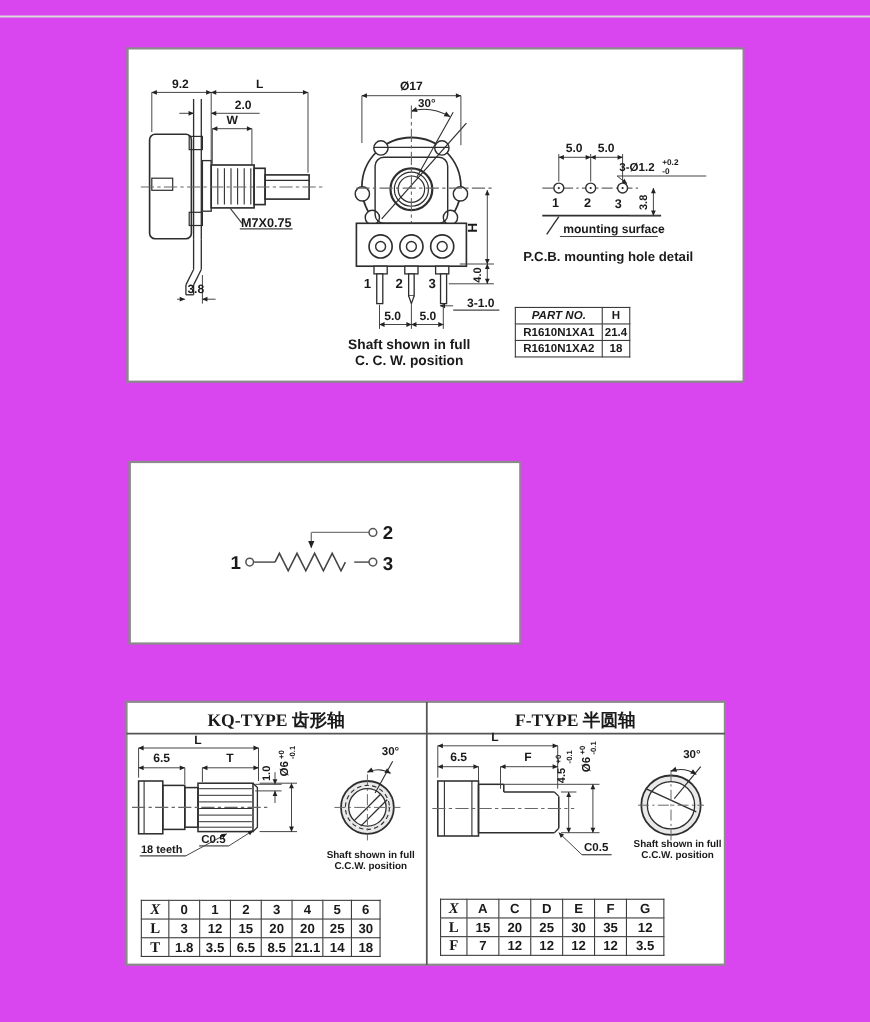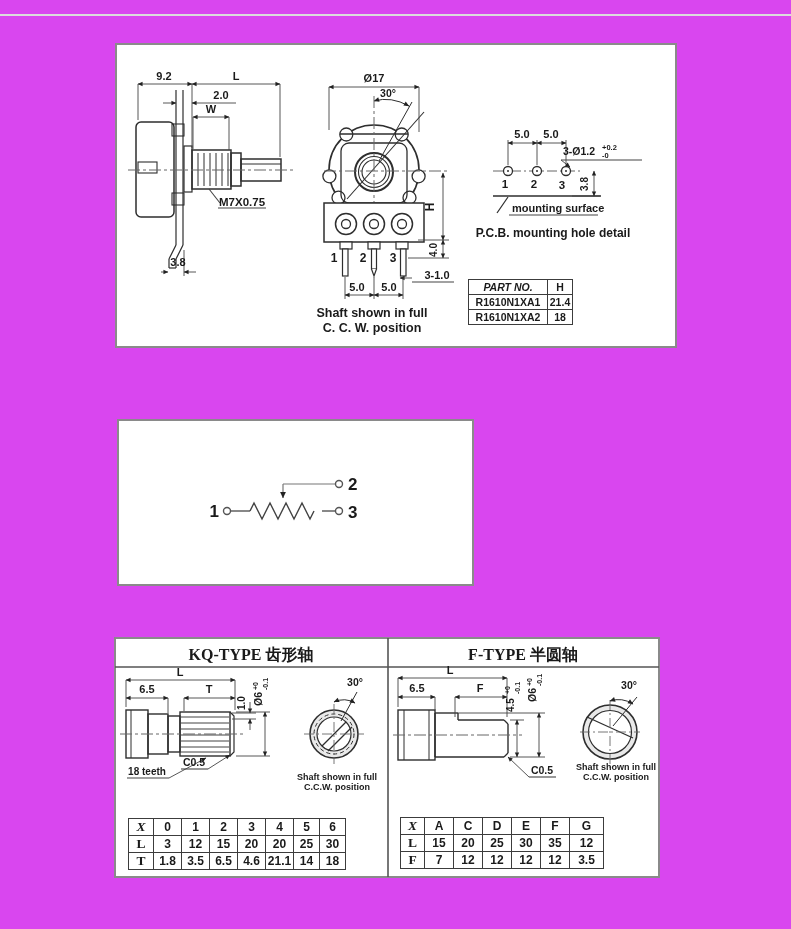--- a/index.html
+++ b/index.html
@@ -409,21 +409,21 @@
           <td>20</td>
           <td>20</td>
           <td>25</td>
           <td>30</td>
         </tr>
         <tr>
           <td>T</td>
           <td>1.8</td>
           <td>3.5</td>
           <td>6.5</td>
-          <td>4.6</td>
+          <td>8.5</td>
           <td>21.1</td>
           <td>14</td>
           <td>18</td>
         </tr>
       </tbody>
   </table>
 
   <table id="f-table" class="dim-table">
     <tbody>
         <tr>

